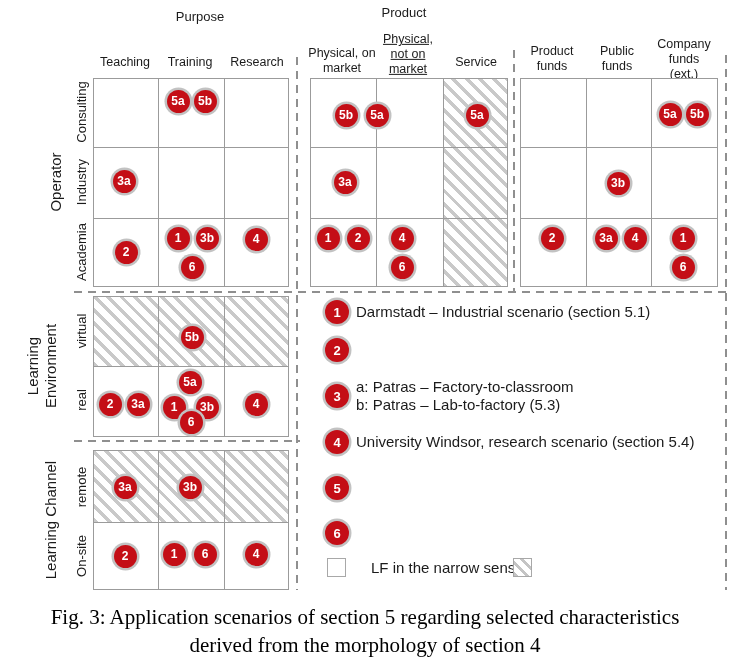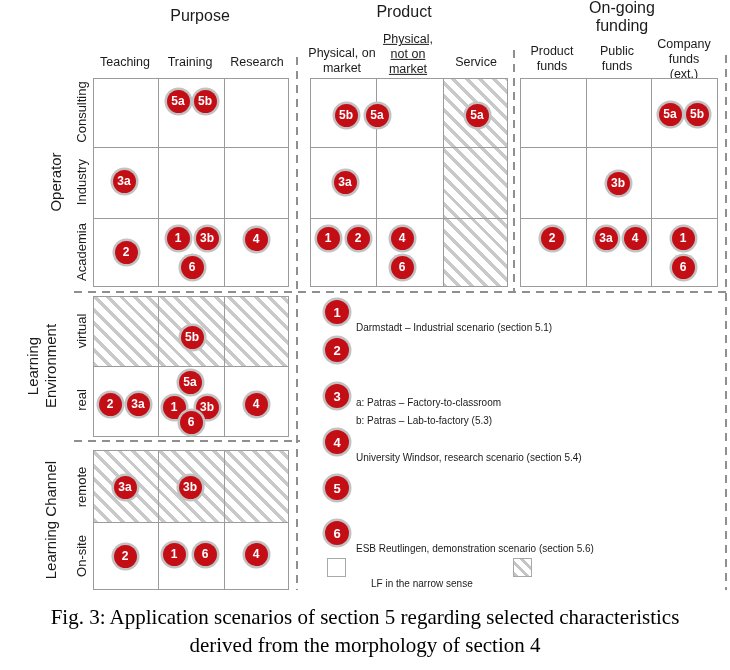--- a/index.html
+++ b/index.html
@@ -1,34 +1,34 @@
 <!DOCTYPE html>
 <html><head>
 <meta charset="utf-8">
 <style>
   html,body{margin:0;padding:0;background:#fff;}
   .canvas{position:relative;width:730px;height:670px;background:#ffffff;overflow:hidden;
           font-family:"Liberation Sans",sans-serif;color:#1b1b1b;}
   .lbl{position:absolute;transform:translate(-50%,-50%);text-align:center;white-space:pre-line;}
   .rot{position:absolute;transform:translate(-50%,-50%) rotate(-90deg);text-align:center;white-space:pre-line;}
-  .group-h{font-size:16px;}
+  .group-h{font-size:13px;}
   .col-h{font-size:12.5px;line-height:1.18;}
   .rowgrp{font-size:15px;line-height:1.2;}
   .rowlbl{font-size:13px;}
   .grid{position:absolute;border:1px solid #9b9b9b;box-sizing:border-box;background:#fff;}
   .gv{position:absolute;top:0;bottom:0;width:1px;background:#9b9b9b;}
   .gh{position:absolute;left:0;right:0;height:1px;background:#9b9b9b;}
   .hatch{position:absolute;background:repeating-linear-gradient(45deg,#c9c9c9 0 3.5px,#ffffff 3.5px 9.5px);}
   .badge{position:absolute;width:23px;height:23px;border-radius:50%;background:#c40e16;
          box-shadow:0 0 0 2.5px #c2c2c2;color:#fff;font-weight:bold;font-size:12px;
          display:flex;align-items:center;justify-content:center;line-height:1;}
   .badge.lg{width:24px;height:24px;font-size:13px;}
   .dash-h{position:absolute;height:2px;background:repeating-linear-gradient(90deg,#8f8f8f 0 8px,transparent 8px 14px);}
   .dash-v{position:absolute;width:2px;background:repeating-linear-gradient(180deg,#8f8f8f 0 8px,transparent 8px 14px);}
-  .leg-text{position:absolute;font-size:10px;line-height:18px;white-space:pre-line;transform:translateY(-50%);margin-top:16px;}
+  .leg-text{position:absolute;font-size:15px;line-height:18px;white-space:pre-line;transform:translateY(-50%);}
   .key-box{position:absolute;width:19px;height:19px;border:1px solid #a8a8a8;background:#fff;box-sizing:border-box;}
   .key-box.hatched{background:repeating-linear-gradient(45deg,#c4c4c4 0 3px,#ffffff 3px 8px);}
   .caption{position:absolute;left:0;right:0;top:603px;text-align:center;color:#000;
            font-family:"Liberation Serif",serif;font-size:21px;line-height:28px;}
 </style>
 </head>
 <body>
 
 <div id="cv" class="canvas">
   <div class="caption">
@@ -39,21 +39,20 @@
     <div class="lbl col-h" style="left: 125px; top: 62px;">Teaching</div>
     <div class="lbl col-h" style="left: 190px; top: 62px;">Training</div>
     <div class="lbl col-h" style="left: 257px; top: 62px;">Research</div>
     <div class="lbl group-h" style="left: 404px; top: 12px;">Product</div>
     <div class="lbl col-h" style="left: 342px; top: 61px;">Physical, on
 market</div>
     <div class="lbl col-h" style="left: 408px; top: 54px; text-decoration: underline;">Physical,
 not on
 market</div>
     <div class="lbl col-h" style="left: 476px; top: 62px;">Service</div>
-    <div class="lbl group-h" style="left: 622px; top: 17px;">On-going funding</div>
     <div class="lbl col-h" style="left: 552px; top: 59px;">Product
 funds</div>
     <div class="lbl col-h" style="left: 617px; top: 59px;">Public
 funds</div>
     <div class="lbl col-h" style="left: 684px; top: 59px;">Company
 funds (ext.)</div>
     <div class="rot rowgrp" style="left: 56px; top: 182px;">Operator</div>
     <div class="rot rowlbl" style="left: 81px; top: 112px;">Consulting</div>
     <div class="rot rowlbl" style="left: 81px; top: 182px;">Industry</div>
     <div class="rot rowlbl" style="left: 81px; top: 252px;">Academia</div>
@@ -141,17 +140,16 @@
     <div class="badge lg" style="left: 325px; top: 300px;">1</div>
     <div class="leg-text" style="left: 356px; top: 312px;">Darmstadt – Industrial scenario (section 5.1)</div>
     <div class="badge lg" style="left: 325px; top: 338px;">2</div>
     <div class="badge lg" style="left: 325px; top: 384px;">3</div>
     <div class="leg-text" style="left: 356px; top: 396px;">a: Patras – Factory-to-classroom
 b: Patras – Lab-to-factory (5.3)</div>
     <div class="badge lg" style="left: 325px; top: 430px;">4</div>
     <div class="leg-text" style="left: 356px; top: 442px;">University Windsor, research scenario (section 5.4)</div>
     <div class="badge lg" style="left: 325px; top: 476px;">5</div>
     <div class="badge lg" style="left: 325px; top: 521px;">6</div>
-    <div class="leg-text" style="left: 356px; top: 533px;">ESB Reutlingen, demonstration scenario (section 5.6)</div>
     <div class="key-box" style="left: 327px; top: 558px;"></div>
     <div class="leg-text" style="left: 371px; top: 568px;">LF in the narrow sense</div>
     <div class="key-box hatched" style="left: 513px; top: 558px;"></div>
   </div>
 
 </body></html>

